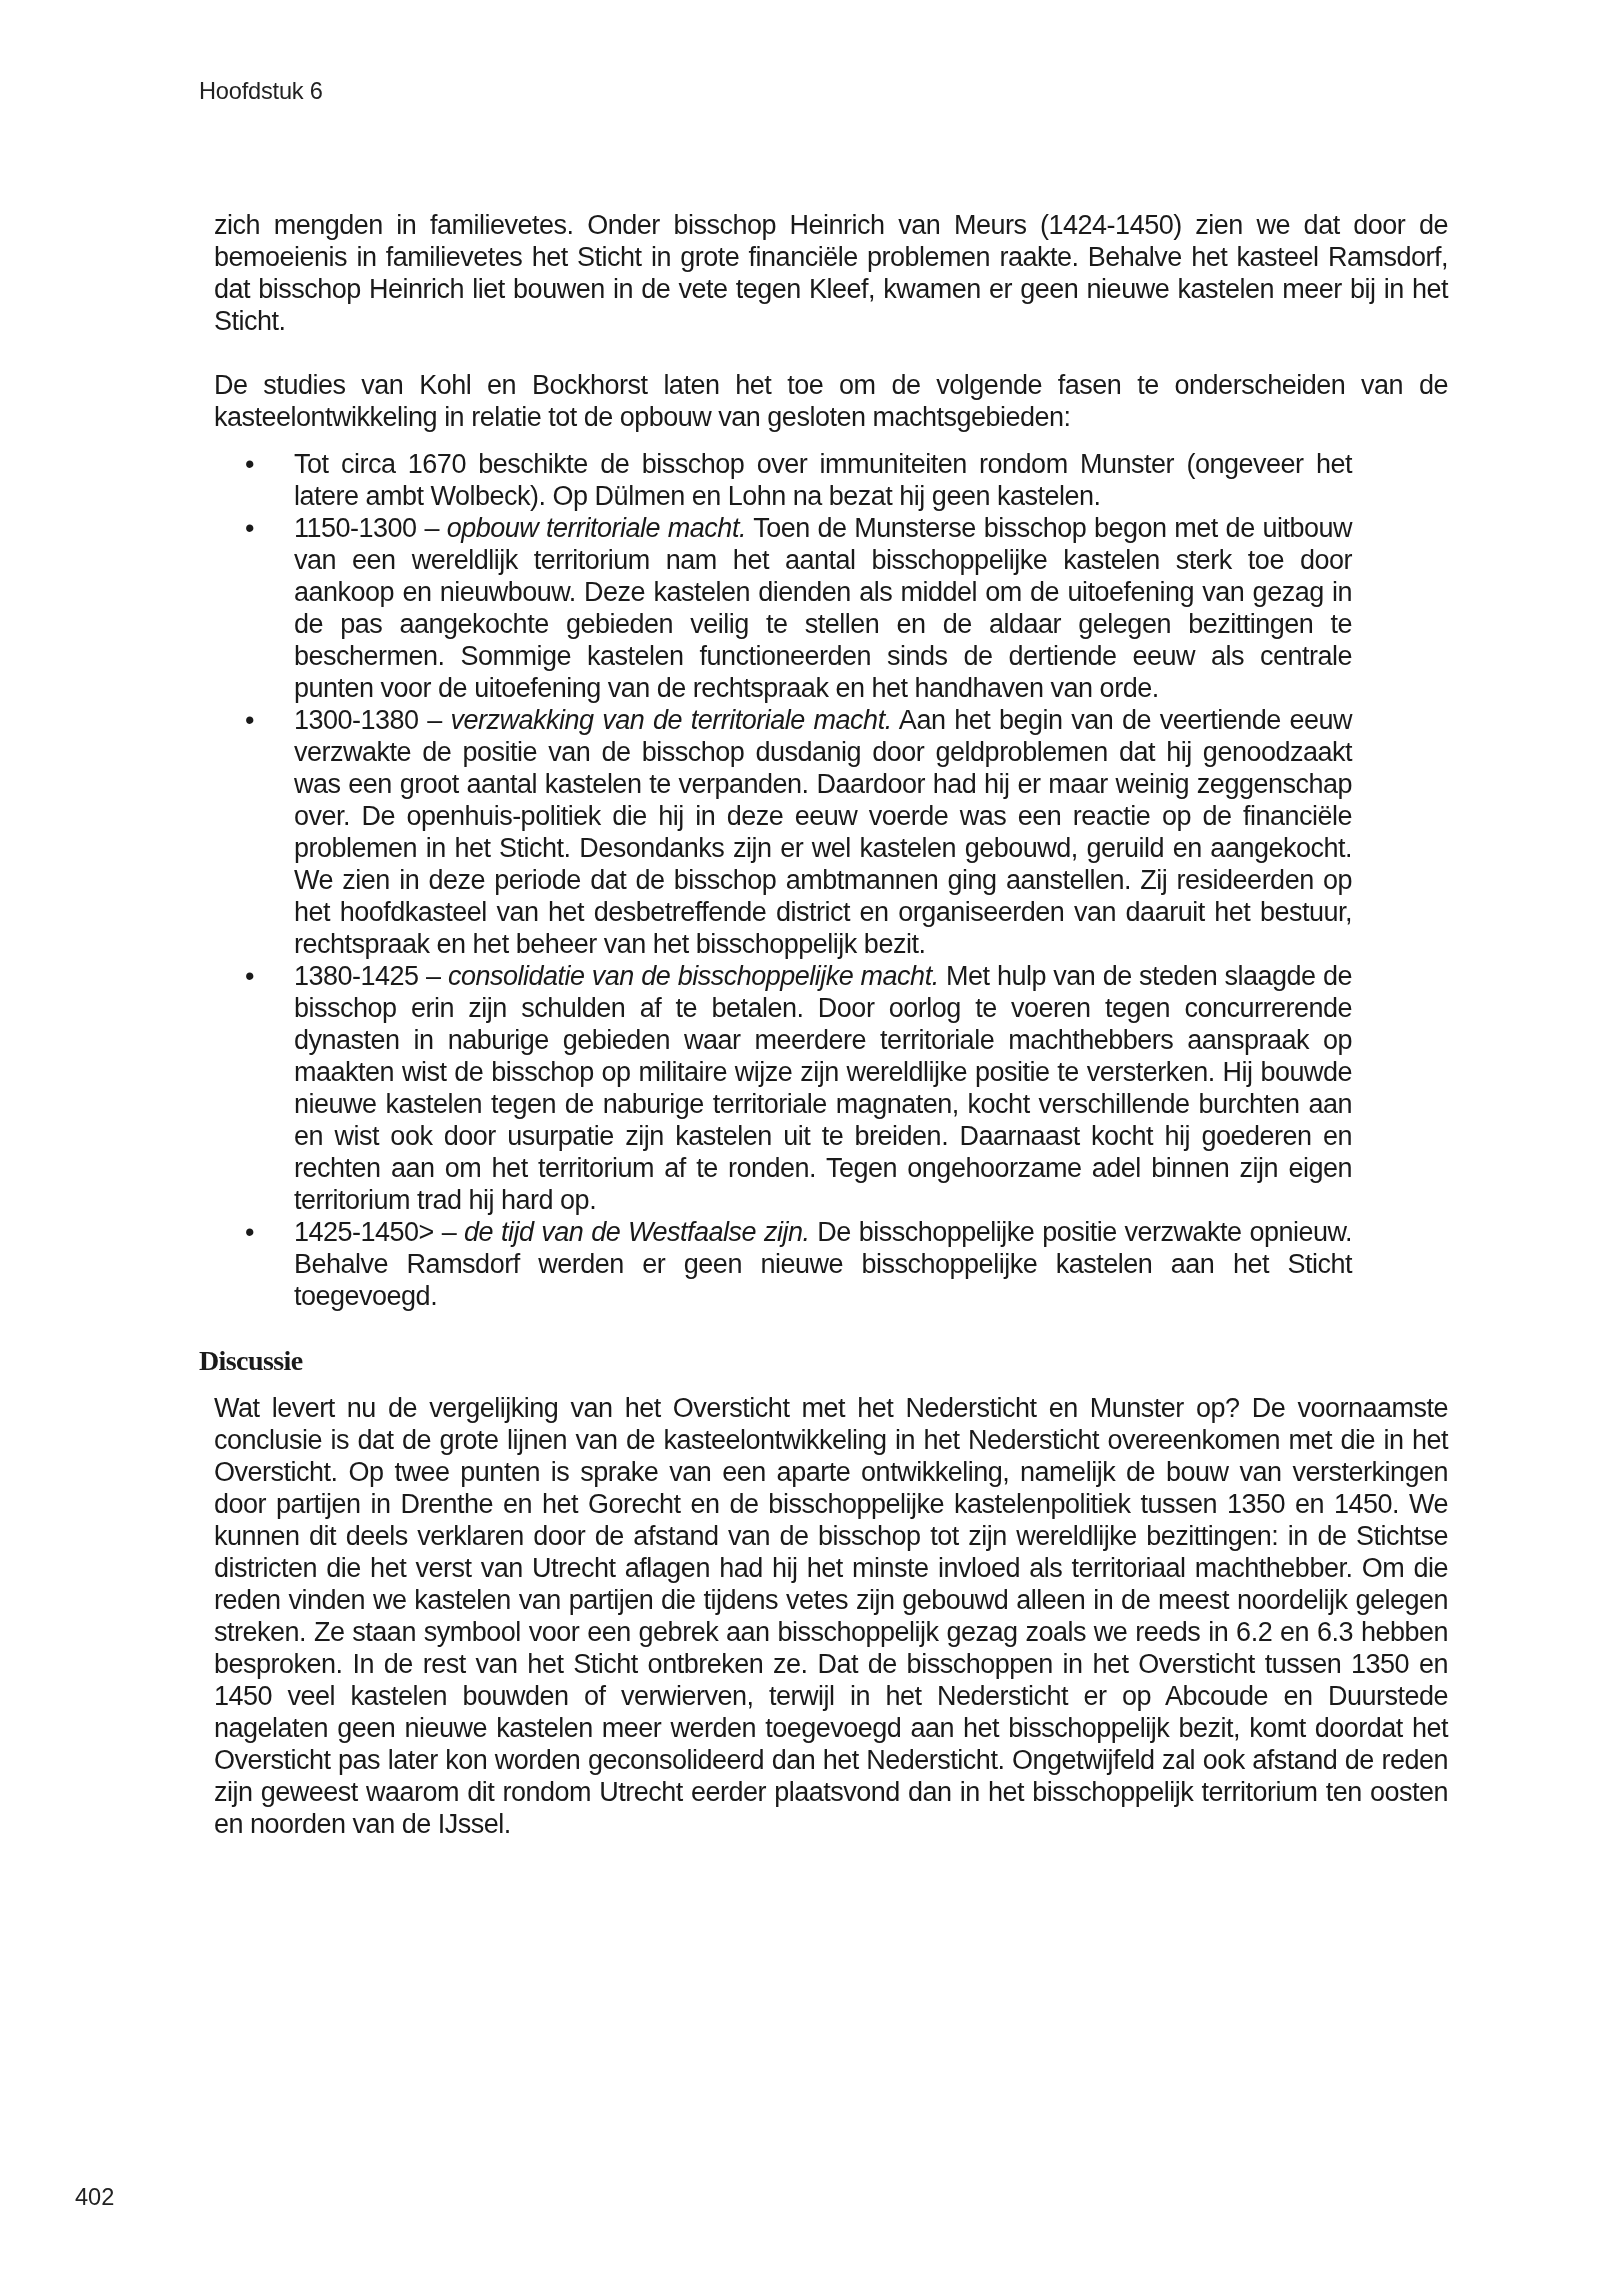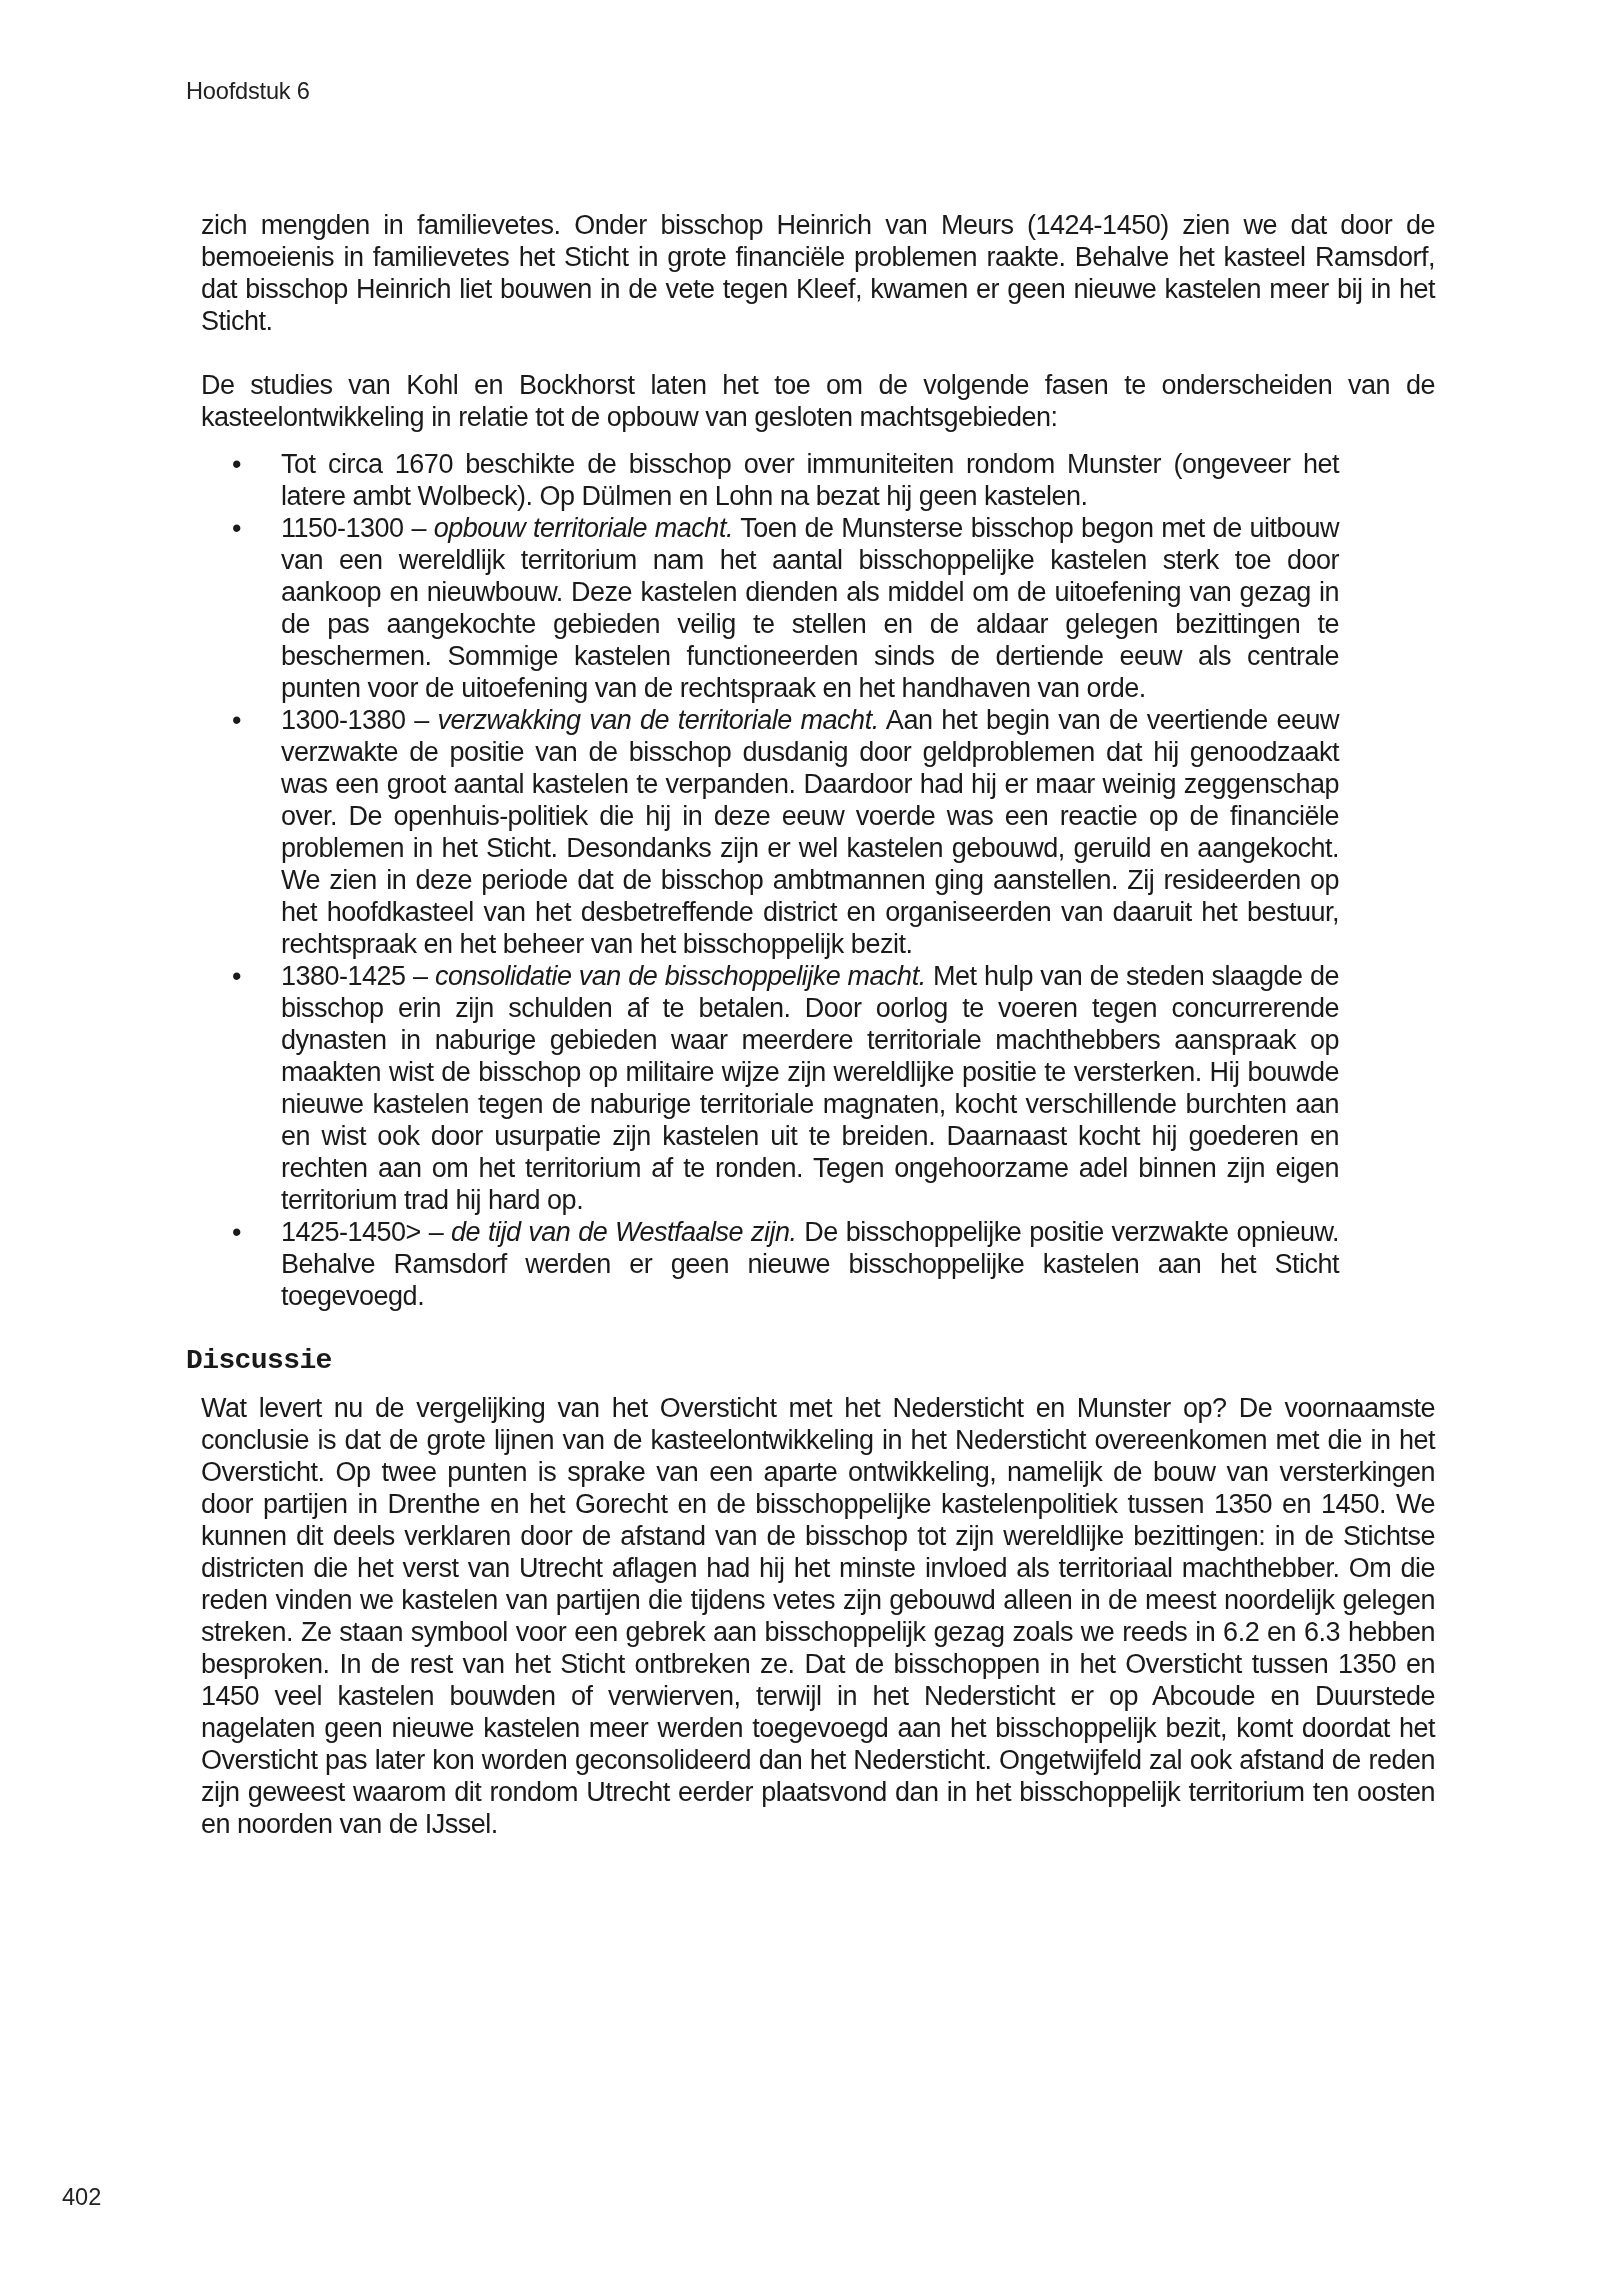--- a/index.html
+++ b/index.html
@@ -1,17 +1,17 @@
 <!DOCTYPE html>
 <html style="font-size:12px"><head>
 <meta charset="utf-8">
 <style>
   html, body { margin: 0; padding: 0; background: #ffffff; }
   body { width: 1618px; height: 2284px; position: relative; overflow: hidden; color: #1a1a1a; }
-  .page { position: absolute; left: 3px; top: 0; width: 1584px; height: 2284px; }
+  .page { position: absolute; left: 16px; top: 0; width: 1584px; height: 2284px; }
   .running-head {
     position: absolute; left: 183px; top: 78px;
     font-family: "Liberation Sans", sans-serif; font-size: 23.6px; color: #222;
     letter-spacing: -0.2px;
   }
   .body {
     position: absolute; left: 183px; top: 194px; width: 1264px;
     font-family: "Liberation Sans", sans-serif; font-size: 27px; line-height: 32px;
     letter-spacing: -0.5px; word-spacing: 0px;
   }
@@ -19,21 +19,21 @@
   .p-block { margin-bottom: 32px !important; }
   .intro-p { text-align: left; }
   ul.phases { list-style: none; margin: 0; padding: 0; }
   ul.phases li { position: relative; padding-left: 95px; text-align: justify; }
   ul.phases li .bullet {
     position: absolute; left: 46px; top: 0; font-size: 27px;
   }
   .item-text { display: block; width: 1058px; }
   i.phase-title { font-style: italic; }
   h2.section-heading {
-    font-family: Liberation Mono, monospace; font-weight: bold; font-size: 28px;
+    font-family: Liberation Serif, serif; font-weight: bold; font-size: 28px;
     margin: 33px 0 0 0; line-height: 32px; letter-spacing: -0.6px;
   }
   .discussie p { text-align: justify; }
   .page-number {
     position: absolute; left: 59px; top: 2184px;
     font-family: "Liberation Sans", sans-serif; font-size: 23.6px; color: #222; text-align: right;
   }
 </style>
 </head>
 <body>

